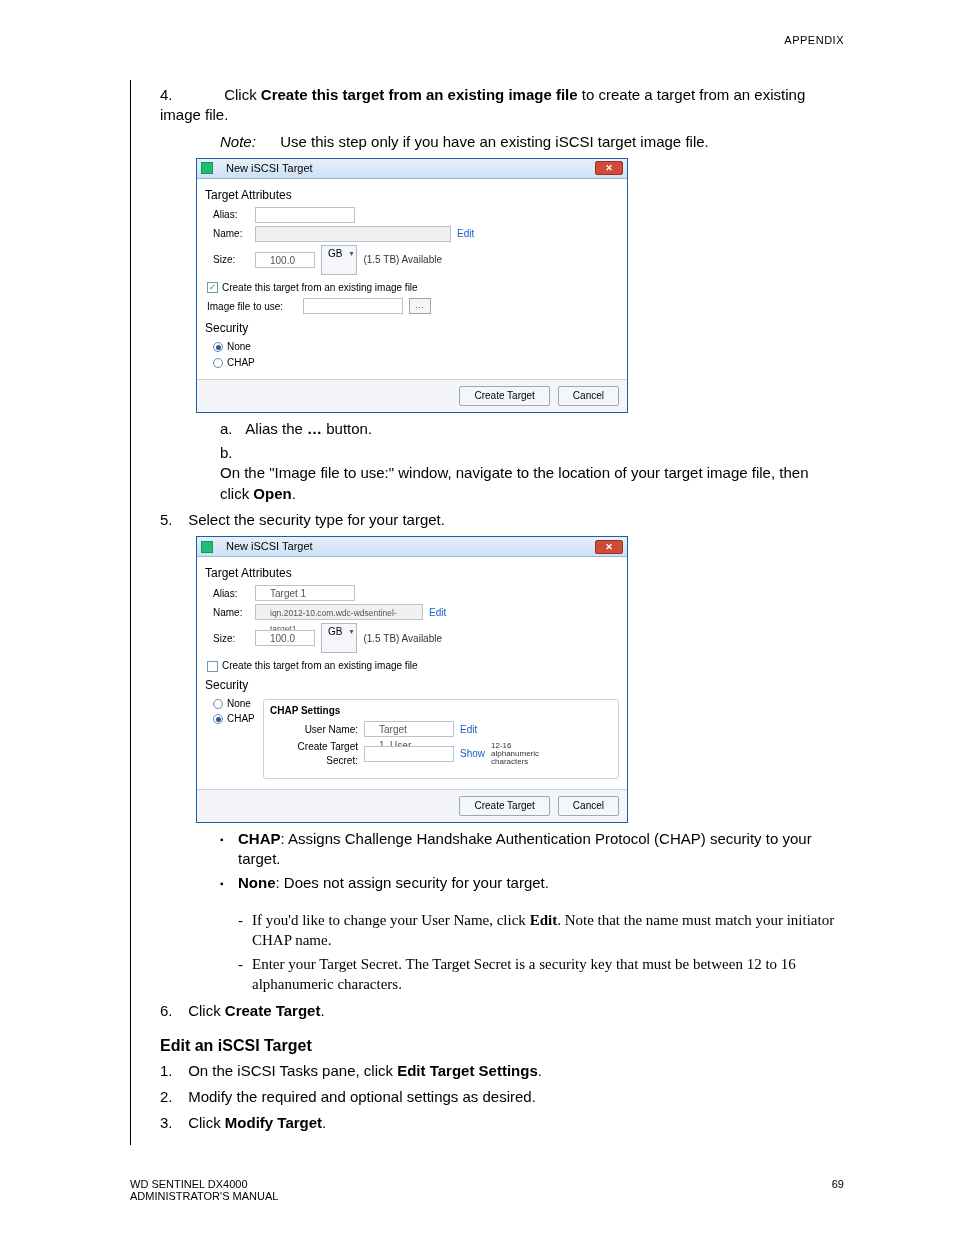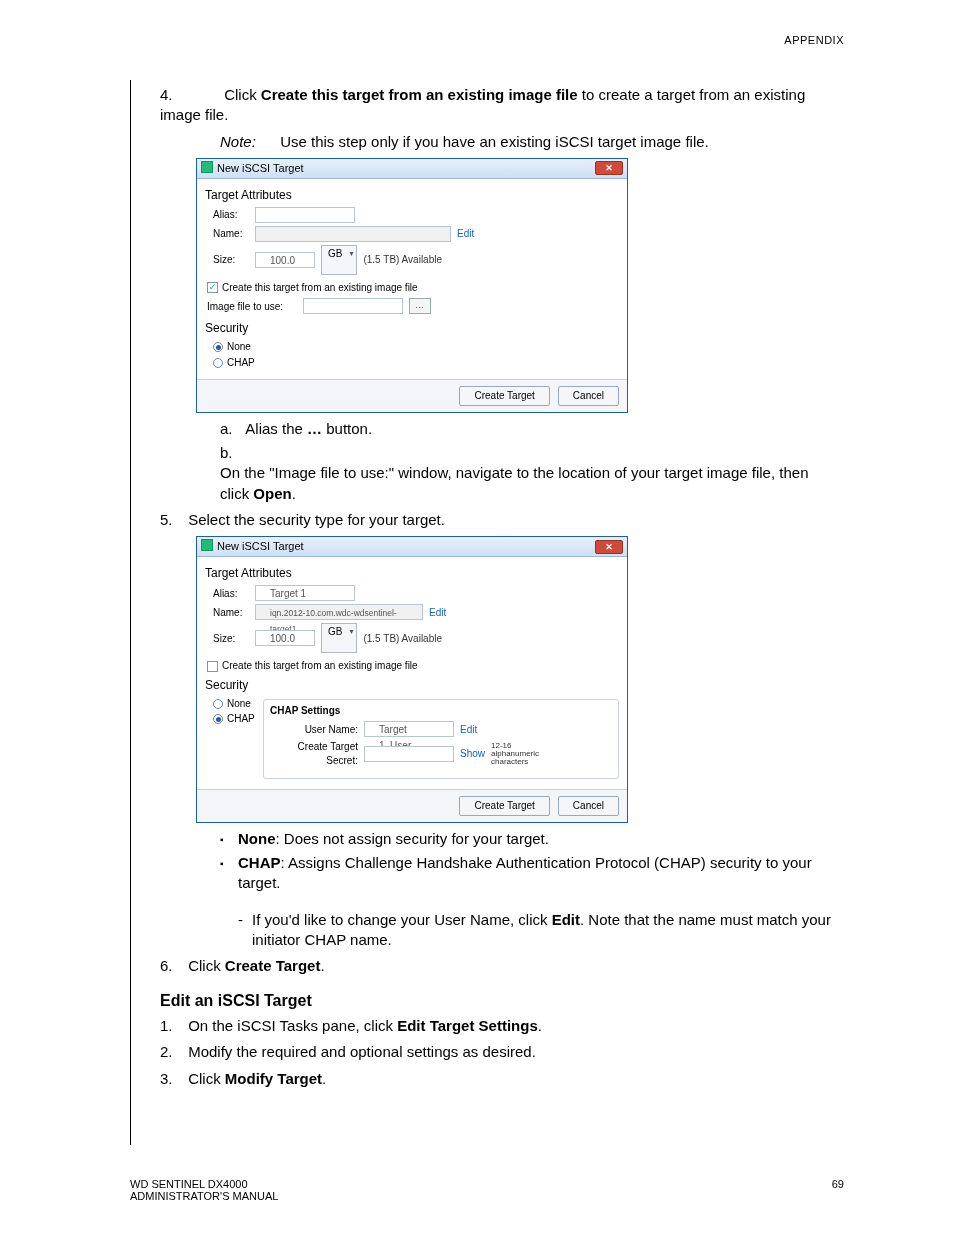--- a/index.html
+++ b/index.html
@@ -48,21 +48,21 @@
   .bold { font-weight: bold; }
   .section-heading {
     font-weight: bold;
     font-size: 16px;
     margin-top: 14px;
     margin-bottom: 4px;
   }
   ul.bullets { list-style: none; padding: 0; margin: 0 0 0 60px; }
   ul.bullets > li { position: relative; padding-left: 18px; margin-bottom: 4px; }
   ul.bullets > li::before { content: "▪"; position: absolute; left: 0; font-size: 10px; top: 4px; }
-  ul.dashes { list-style: none; padding: 0; margin: 16px 0 0 78px; }
+  ul.dashes { list-style: none; padding: 0; margin: 16px 0 0 78px; font-family: Liberation Serif, serif; }
   ul.dashes > li { position: relative; padding-left: 14px; margin-bottom: 4px; }
   ul.dashes > li::before { content: "-"; position: absolute; left: 0; }
   .sublist { list-style: none; padding: 0; margin: 4px 0 6px 60px; }
   .sublist > li { margin-bottom: 4px; }
   .sub-num { display: inline-block; width: 22px; }
   .footer {
     position: absolute;
     left: 130px;
     right: 110px;
     top: 1178px;
@@ -84,21 +84,21 @@
   }
   .dialog-title {
     background: linear-gradient(#e8f0fb, #cde0f5);
     border-bottom: 1px solid #9bb8d8;
     padding: 2px 4px;
     display: flex;
     align-items: center;
     justify-content: space-between;
     font-size: 11px;
   }
-  .title-left { display: flex; gap: 4px; }
+  .title-left { display: flex; align-items: center; gap: 13px; }
   .app-icon {
     width: 12px; height: 12px;
     background: #2b7; border: 1px solid #195;
   }
   .close-btn {
     width: 28px; height: 14px;
     background: #d04a3a;
     border: 1px solid #a03020;
     border-radius: 2px;
     display: flex; align-items: center; justify-content: center;
@@ -328,29 +328,32 @@
             </div>
           </div>
           <div class="dialog-footer">
             <span class="dbtn">Create Target</span>
             <span class="dbtn">Cancel</span>
           </div>
         </div>
 
         <ul class="bullets">
           <li>
+            <span class="bold">CHAP</span><span>: Assigns Challenge Handshake Authentication Protocol (CHAP) security to your target.</span>
+          </li>
+          <li>
             <span class="bold">None</span><span>: Does not assign security for your target.</span>
-          </li>
-          <li>
-            <span class="bold">CHAP</span><span>: Assigns Challenge Handshake Authentication Protocol (CHAP) security to your target.</span>
           </li>
         </ul>
         <ul class="dashes">
           <li>
             <span>If you'd like to change your User Name, click </span><span class="bold">Edit</span><span>. Note that the name must match your initiator CHAP name.</span>
+          </li>
+          <li>
+            <span>Enter your Target Secret. The Target Secret is a security key that must be between 12 to 16 alphanumeric characters.</span>
           </li>
         </ul>
       </li>
 
       <li>
         <span class="num">6.</span>
         <span>Click </span><span class="bold">Create Target</span><span>.</span>
       </li>
     </ol>
 

